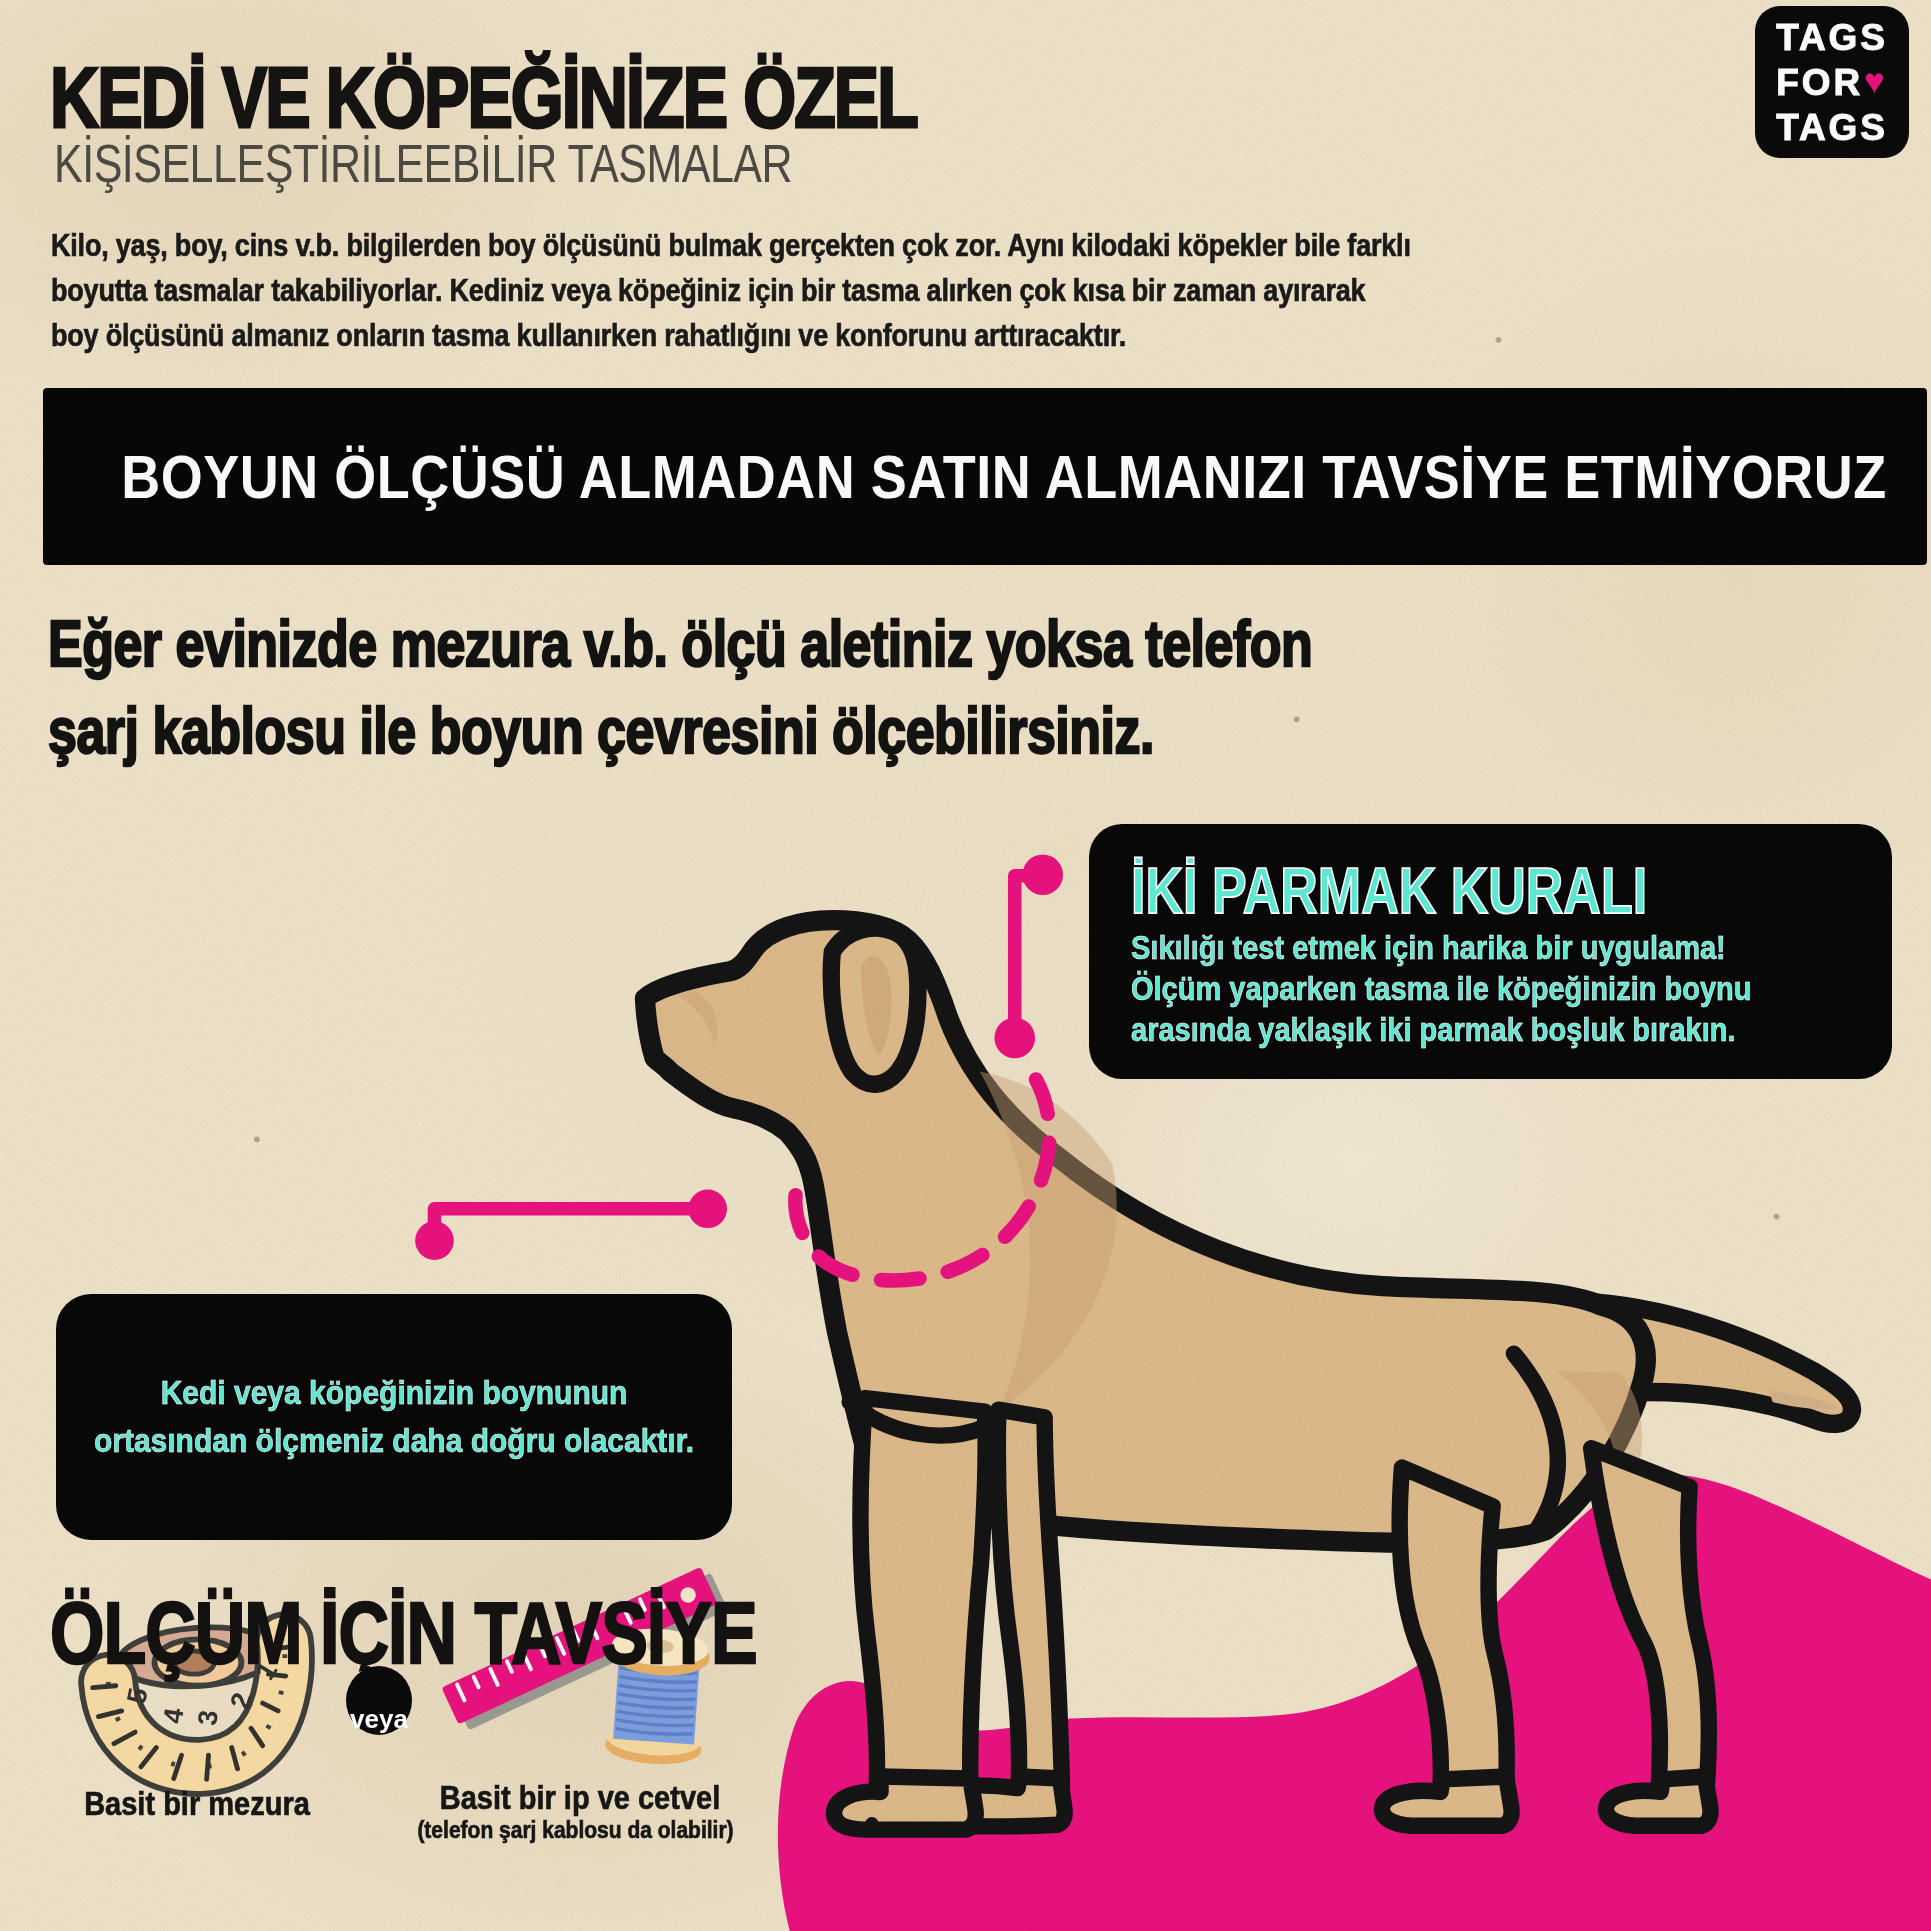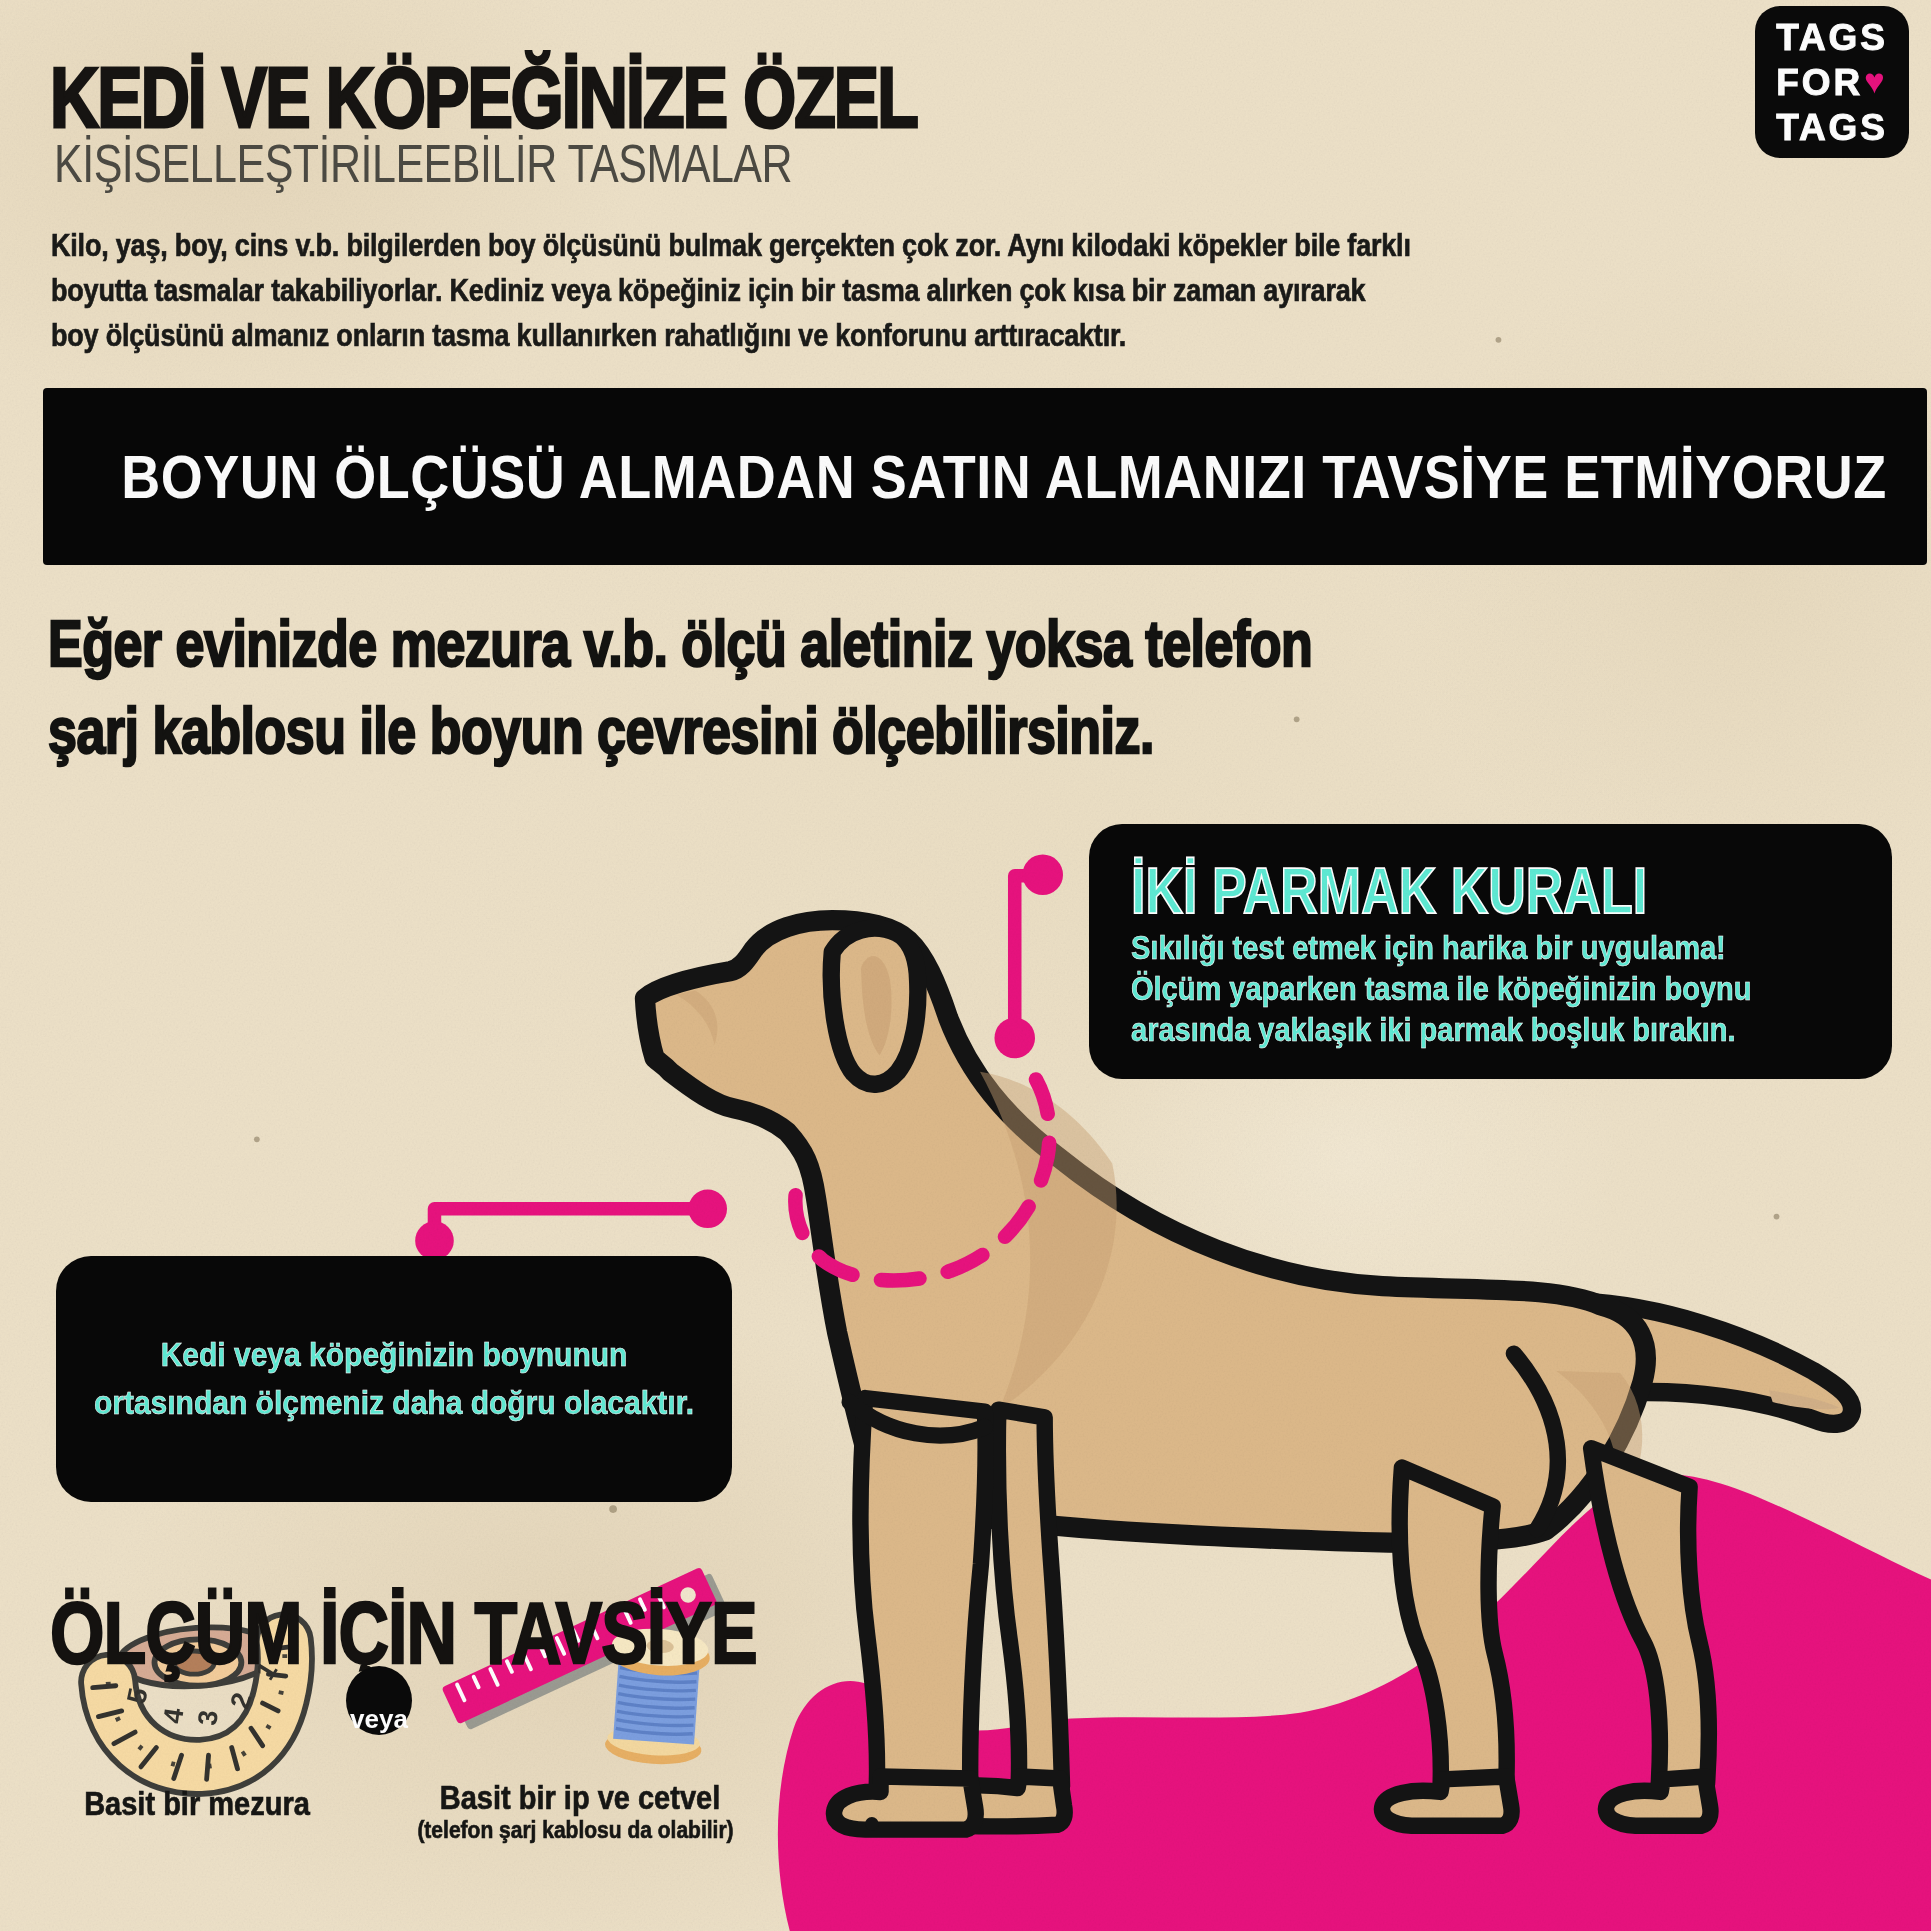--- a/index.html
+++ b/index.html
@@ -40,21 +40,21 @@
 
   .card{background:#080808;color:#5eead4;}
   .two-finger{left:1089px;top:824px;width:803px;height:255px;border-radius:33px;
     padding:29px 0 0 42px;box-sizing:border-box;}
   .two-finger .card-title{font-size:52px;font-weight:900;letter-spacing:0;
     -webkit-text-stroke:1.4px #fff;white-space:nowrap;}
   .two-finger .card-body{margin-top:15.4px;font-size:29px;font-weight:700;}
   .two-finger .card-body div{height:41px;line-height:35px;white-space:nowrap;
     -webkit-text-stroke:0.5px #fff;}
 
-  .neck-tip{left:56px;top:1256px;width:676px;height:246px;border-radius:35px;
+  .neck-tip{left:56px;top:1294px;width:676px;height:246px;border-radius:35px;
     display:flex;flex-direction:column;align-items:center;justify-content:center;text-align:left;}
   .neck-tip div{height:48px;line-height:42px;font-size:30px;font-weight:700;
     -webkit-text-stroke:0.5px #fff;white-space:nowrap;}
 
   .advice-heading{left:50px;top:1583px;font-size:70px;font-weight:700;letter-spacing:-1px;
     -webkit-text-stroke:1.9px #141210;color:#141210;white-space:nowrap;text-align:right;}
 
   .or-badge{left:346px;top:1666px;width:66px;height:69px;background:#0A0A0A;border-radius:50%;
     display:flex;align-items:flex-end;justify-content:center;}
   .or-badge span{color:#fff;font-size:26px;font-weight:700;}

